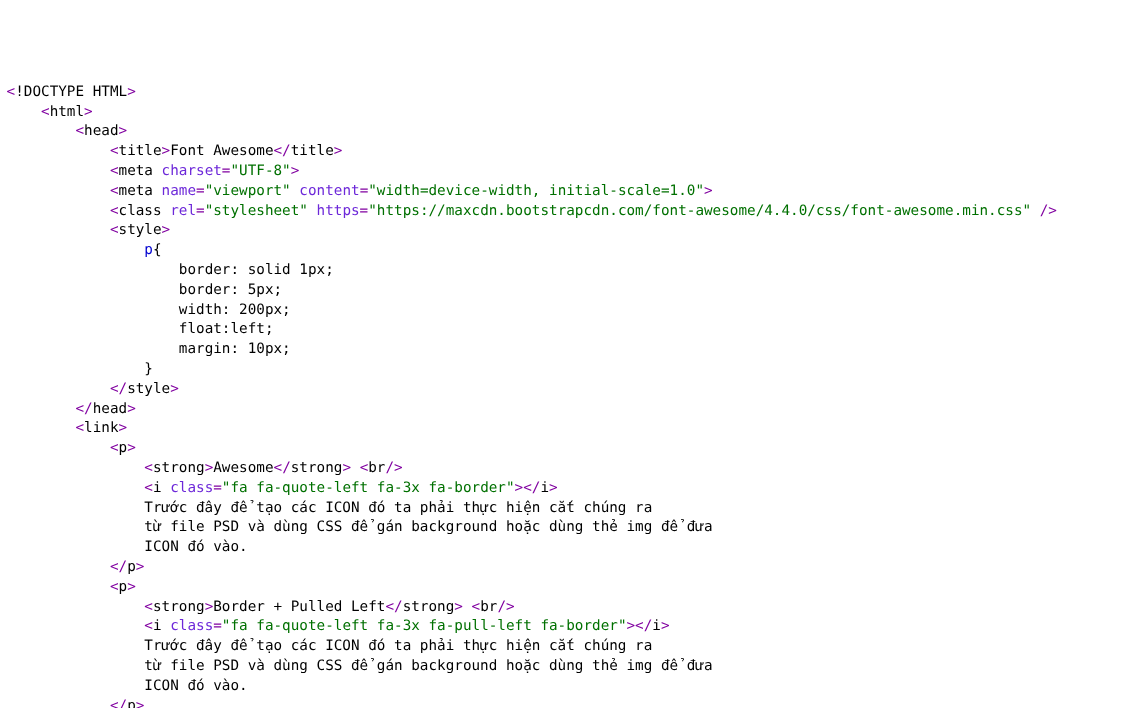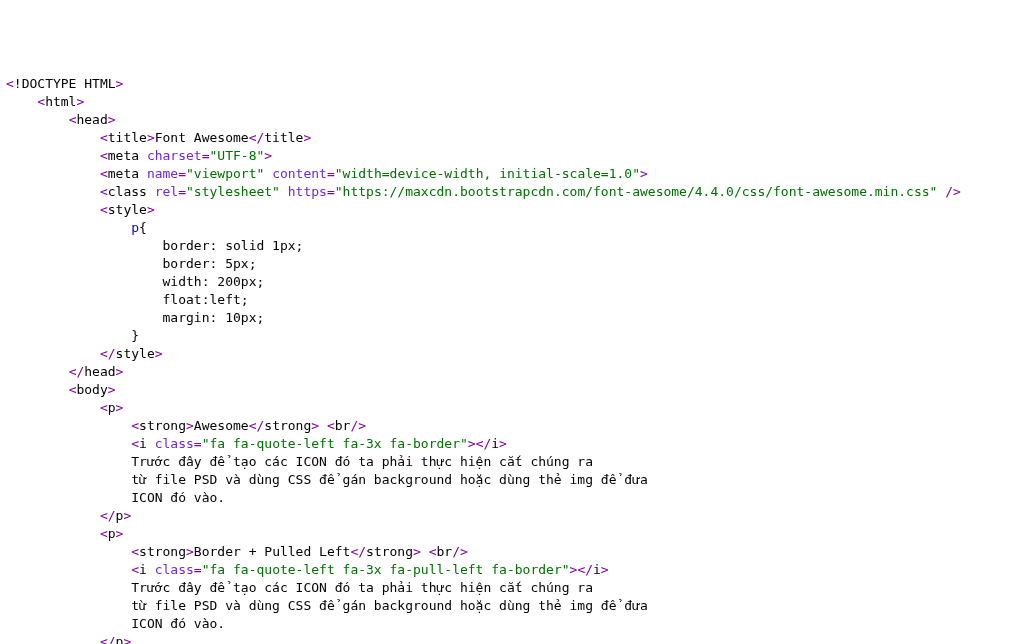--- a/index.html
+++ b/index.html
@@ -33,21 +33,21 @@
             <span class="t-purple">&lt;</span><span class="t-brown">style</span><span class="t-purple">&gt;</span>
                 <span class="t-blue">p</span><span>{</span>
                     <span>border: solid 1px;</span>
                     <span>border: 5px;</span>
                     <span>width: 200px;</span>
                     <span>float:left;</span>
                     <span>margin: 10px;</span>
                 <span>}</span>
             <span class="t-purple">&lt;/</span><span class="t-brown">style</span><span class="t-purple">&gt;</span>
         <span class="t-purple">&lt;/</span><span class="t-brown">head</span><span class="t-purple">&gt;</span>
-        <span class="t-purple">&lt;</span><span class="t-brown">body</span><span class="t-purple">&gt;</span>
+        <span class="t-purple">&lt;</span><span class="t-brown">link</span><span class="t-purple">&gt;</span>
             <span class="t-purple">&lt;</span><span class="t-brown">p</span><span class="t-purple">&gt;</span>
                 <span class="t-purple">&lt;</span><span class="t-brown">strong</span><span class="t-purple">&gt;</span><span>Awesome</span><span class="t-purple">&lt;/</span><span class="t-brown">strong</span><span class="t-purple">&gt;</span> <span class="t-purple">&lt;</span><span class="t-brown">br</span><span class="t-purple">/&gt;</span>
                 <span class="t-purple">&lt;</span><span class="t-brown">i</span> <span class="t-red">class</span><span class="t-purple">=</span><span class="t-green">"fa fa-quote-left fa-3x fa-border"</span><span class="t-purple">&gt;</span><span class="t-purple">&lt;/</span><span class="t-brown">i</span><span class="t-purple">&gt;</span>
                 <span>Trước đây để tạo các ICON đó ta phải thực hiện cắt chúng ra</span>
                 <span>từ file PSD và dùng CSS để gán background hoặc dùng thẻ img để đưa</span>
                 <span>ICON đó vào.</span>
             <span class="t-purple">&lt;/</span><span class="t-brown">p</span><span class="t-purple">&gt;</span>
             <span class="t-purple">&lt;</span><span class="t-brown">p</span><span class="t-purple">&gt;</span>
                 <span class="t-purple">&lt;</span><span class="t-brown">strong</span><span class="t-purple">&gt;</span><span>Border + Pulled Left</span><span class="t-purple">&lt;/</span><span class="t-brown">strong</span><span class="t-purple">&gt;</span> <span class="t-purple">&lt;</span><span class="t-brown">br</span><span class="t-purple">/&gt;</span>
                 <span class="t-purple">&lt;</span><span class="t-brown">i</span> <span class="t-red">class</span><span class="t-purple">=</span><span class="t-green">"fa fa-quote-left fa-3x fa-pull-left fa-border"</span><span class="t-purple">&gt;</span><span class="t-purple">&lt;/</span><span class="t-brown">i</span><span class="t-purple">&gt;</span>

